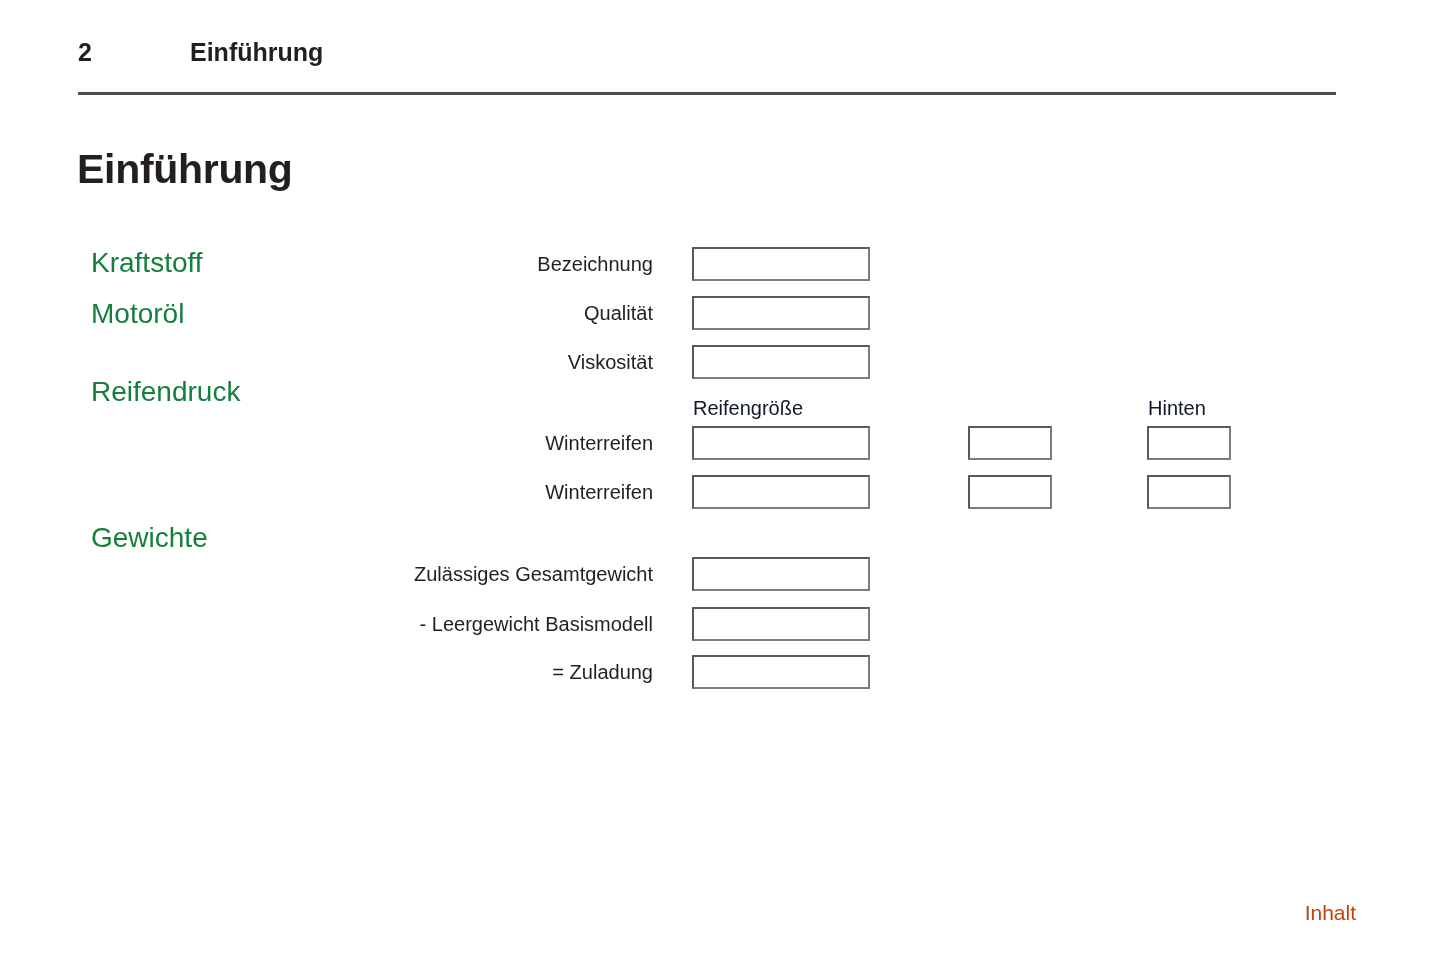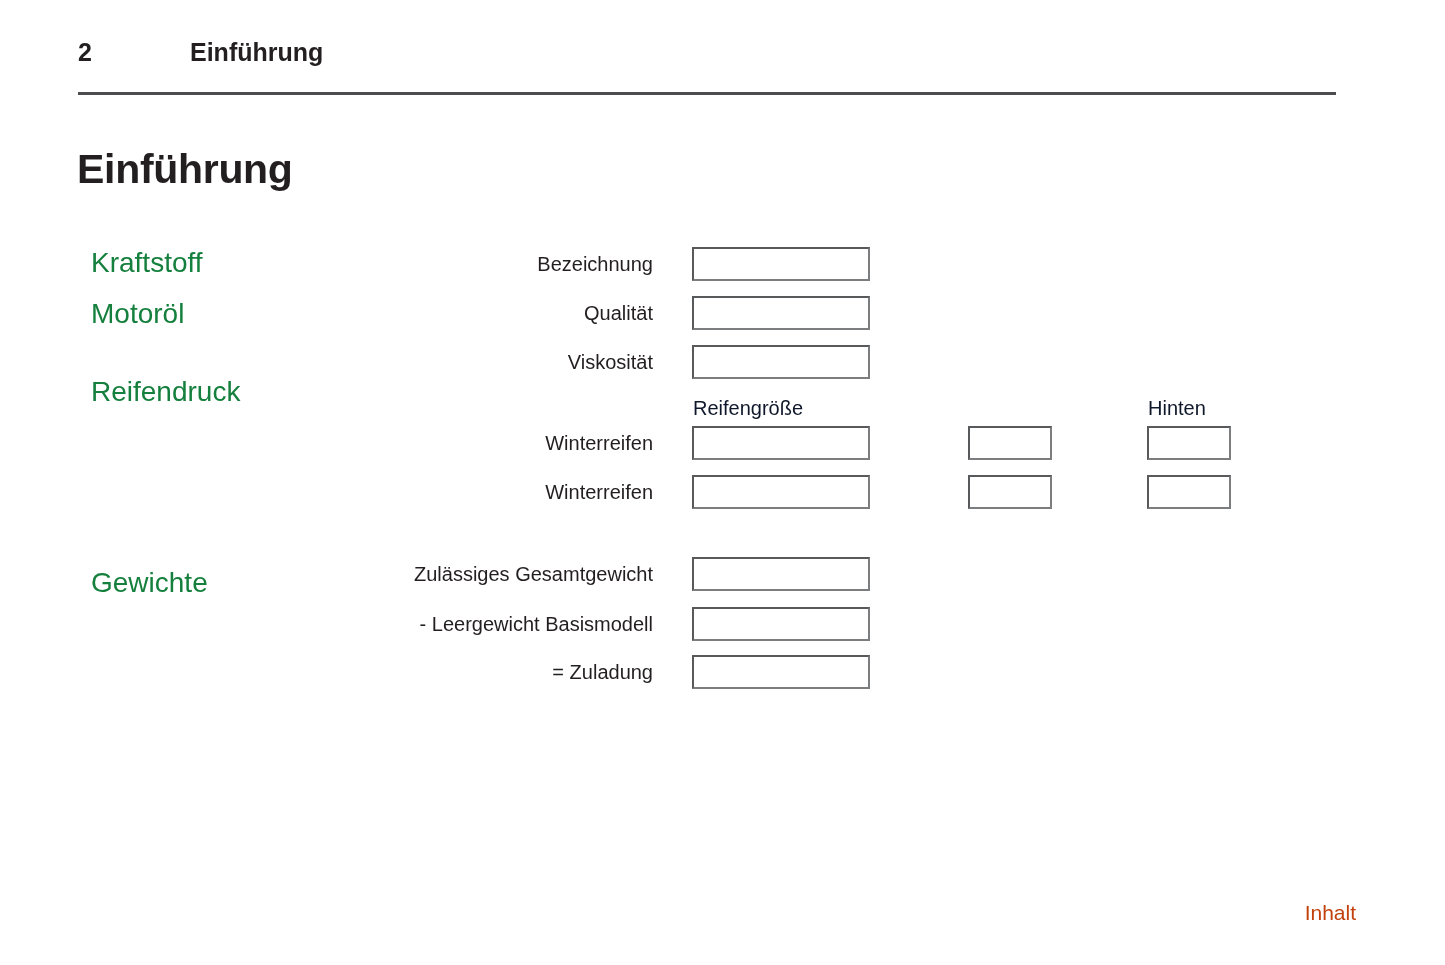--- a/index.html
+++ b/index.html
@@ -71,21 +71,21 @@
     position: absolute;
     left: 91px;
     font-size: 28px;
     line-height: 26px;
     color: #15803d;
     white-space: nowrap;
   }
   .g-kraftstoff  { top: 250px; }
   .g-motoroel    { top: 301px; }
   .g-reifendruck { top: 379px; }
-  .g-gewichte    { top: 525px; margin-top: 45px; }
+  .g-gewichte    { top: 525px; }
 
   
   .field-label {
     position: absolute;
     right: 792px;          
     font-size: 20px;
     line-height: 26px;
     color: #231f20;
     white-space: nowrap;
     text-align: right;

